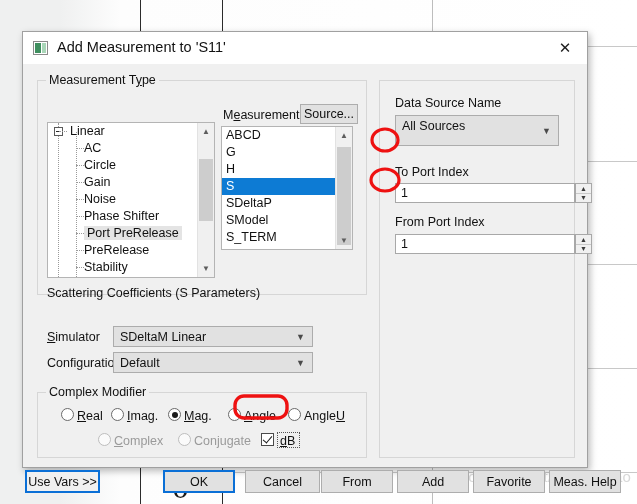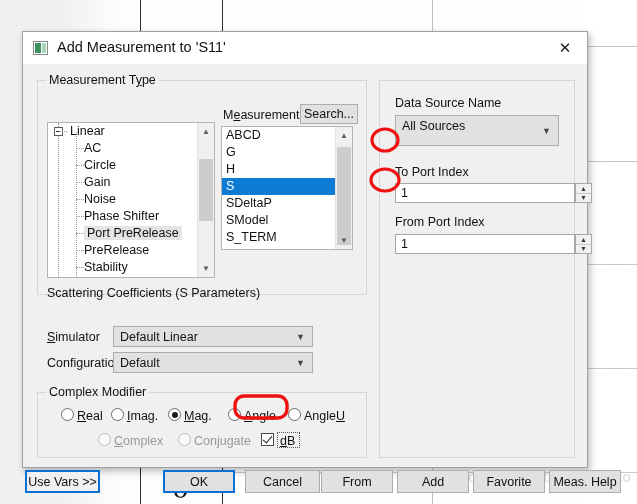--- a/index.html
+++ b/index.html
@@ -376,21 +376,21 @@
 
       </div>
       <div class="vscroll">
         <div class="sbtn up">▲</div>
         <div class="sthumb" style="top:36px; height:62px;"></div>
         <div class="sbtn down">▼</div>
       </div>
     </div>
 
     <div class="lbl" style="left:200px; top:44px;">M<u>e</u>asurement</div>
-    <div class="btn searchbtn" style="left:277px; top:40px; width:58px; height:20px;">Search...</div>
+    <div class="btn searchbtn" style="left:277px; top:40px; width:58px; height:20px;">Source...</div>
 
     <div class="listbox" style="left:198px; top:62px; width:132px; height:124px;">
       <div class="listinner">
         <div class="titem"><span>ABCD</span></div>
         <div class="titem"><span>G</span></div>
         <div class="titem"><span>H</span></div>
         <div class="titem sel-full"><span>S</span></div>
         <div class="titem"><span>SDeltaP</span></div>
         <div class="titem"><span>SModel</span></div>
         <div class="titem"><span>S_TERM</span></div>
@@ -401,21 +401,21 @@
         <div class="sbtn up">▲</div>
         <div class="sthumb" style="top:20px; height:98px;"></div>
         <div class="sbtn down">▼</div>
       </div>
     </div>
 
     <div class="lbl" style="left:24px; top:222px;">Scattering Coefficients (S Parameters)</div>
 
     <div class="lbl" style="left:24px; top:266px;"><u>S</u>imulator</div>
     <div class="combo" style="left:90px; top:262px; width:200px; height:21px;">
-      <span>Default Linear</span>
+      <span>SDeltaM Linear</span>
       <span class="arrow">▼</span>
     </div>
 
     <div class="lbl" style="left:24px; top:292px;">Confi<u>g</u>uration</div>
     <div class="combo" style="left:90px; top:288px; width:200px; height:21px;">
       <span>Default</span>
       <span class="arrow">▼</span>
     </div>
 
     <div class="group" style="left:14px; top:328px; width:330px; height:66px;">

